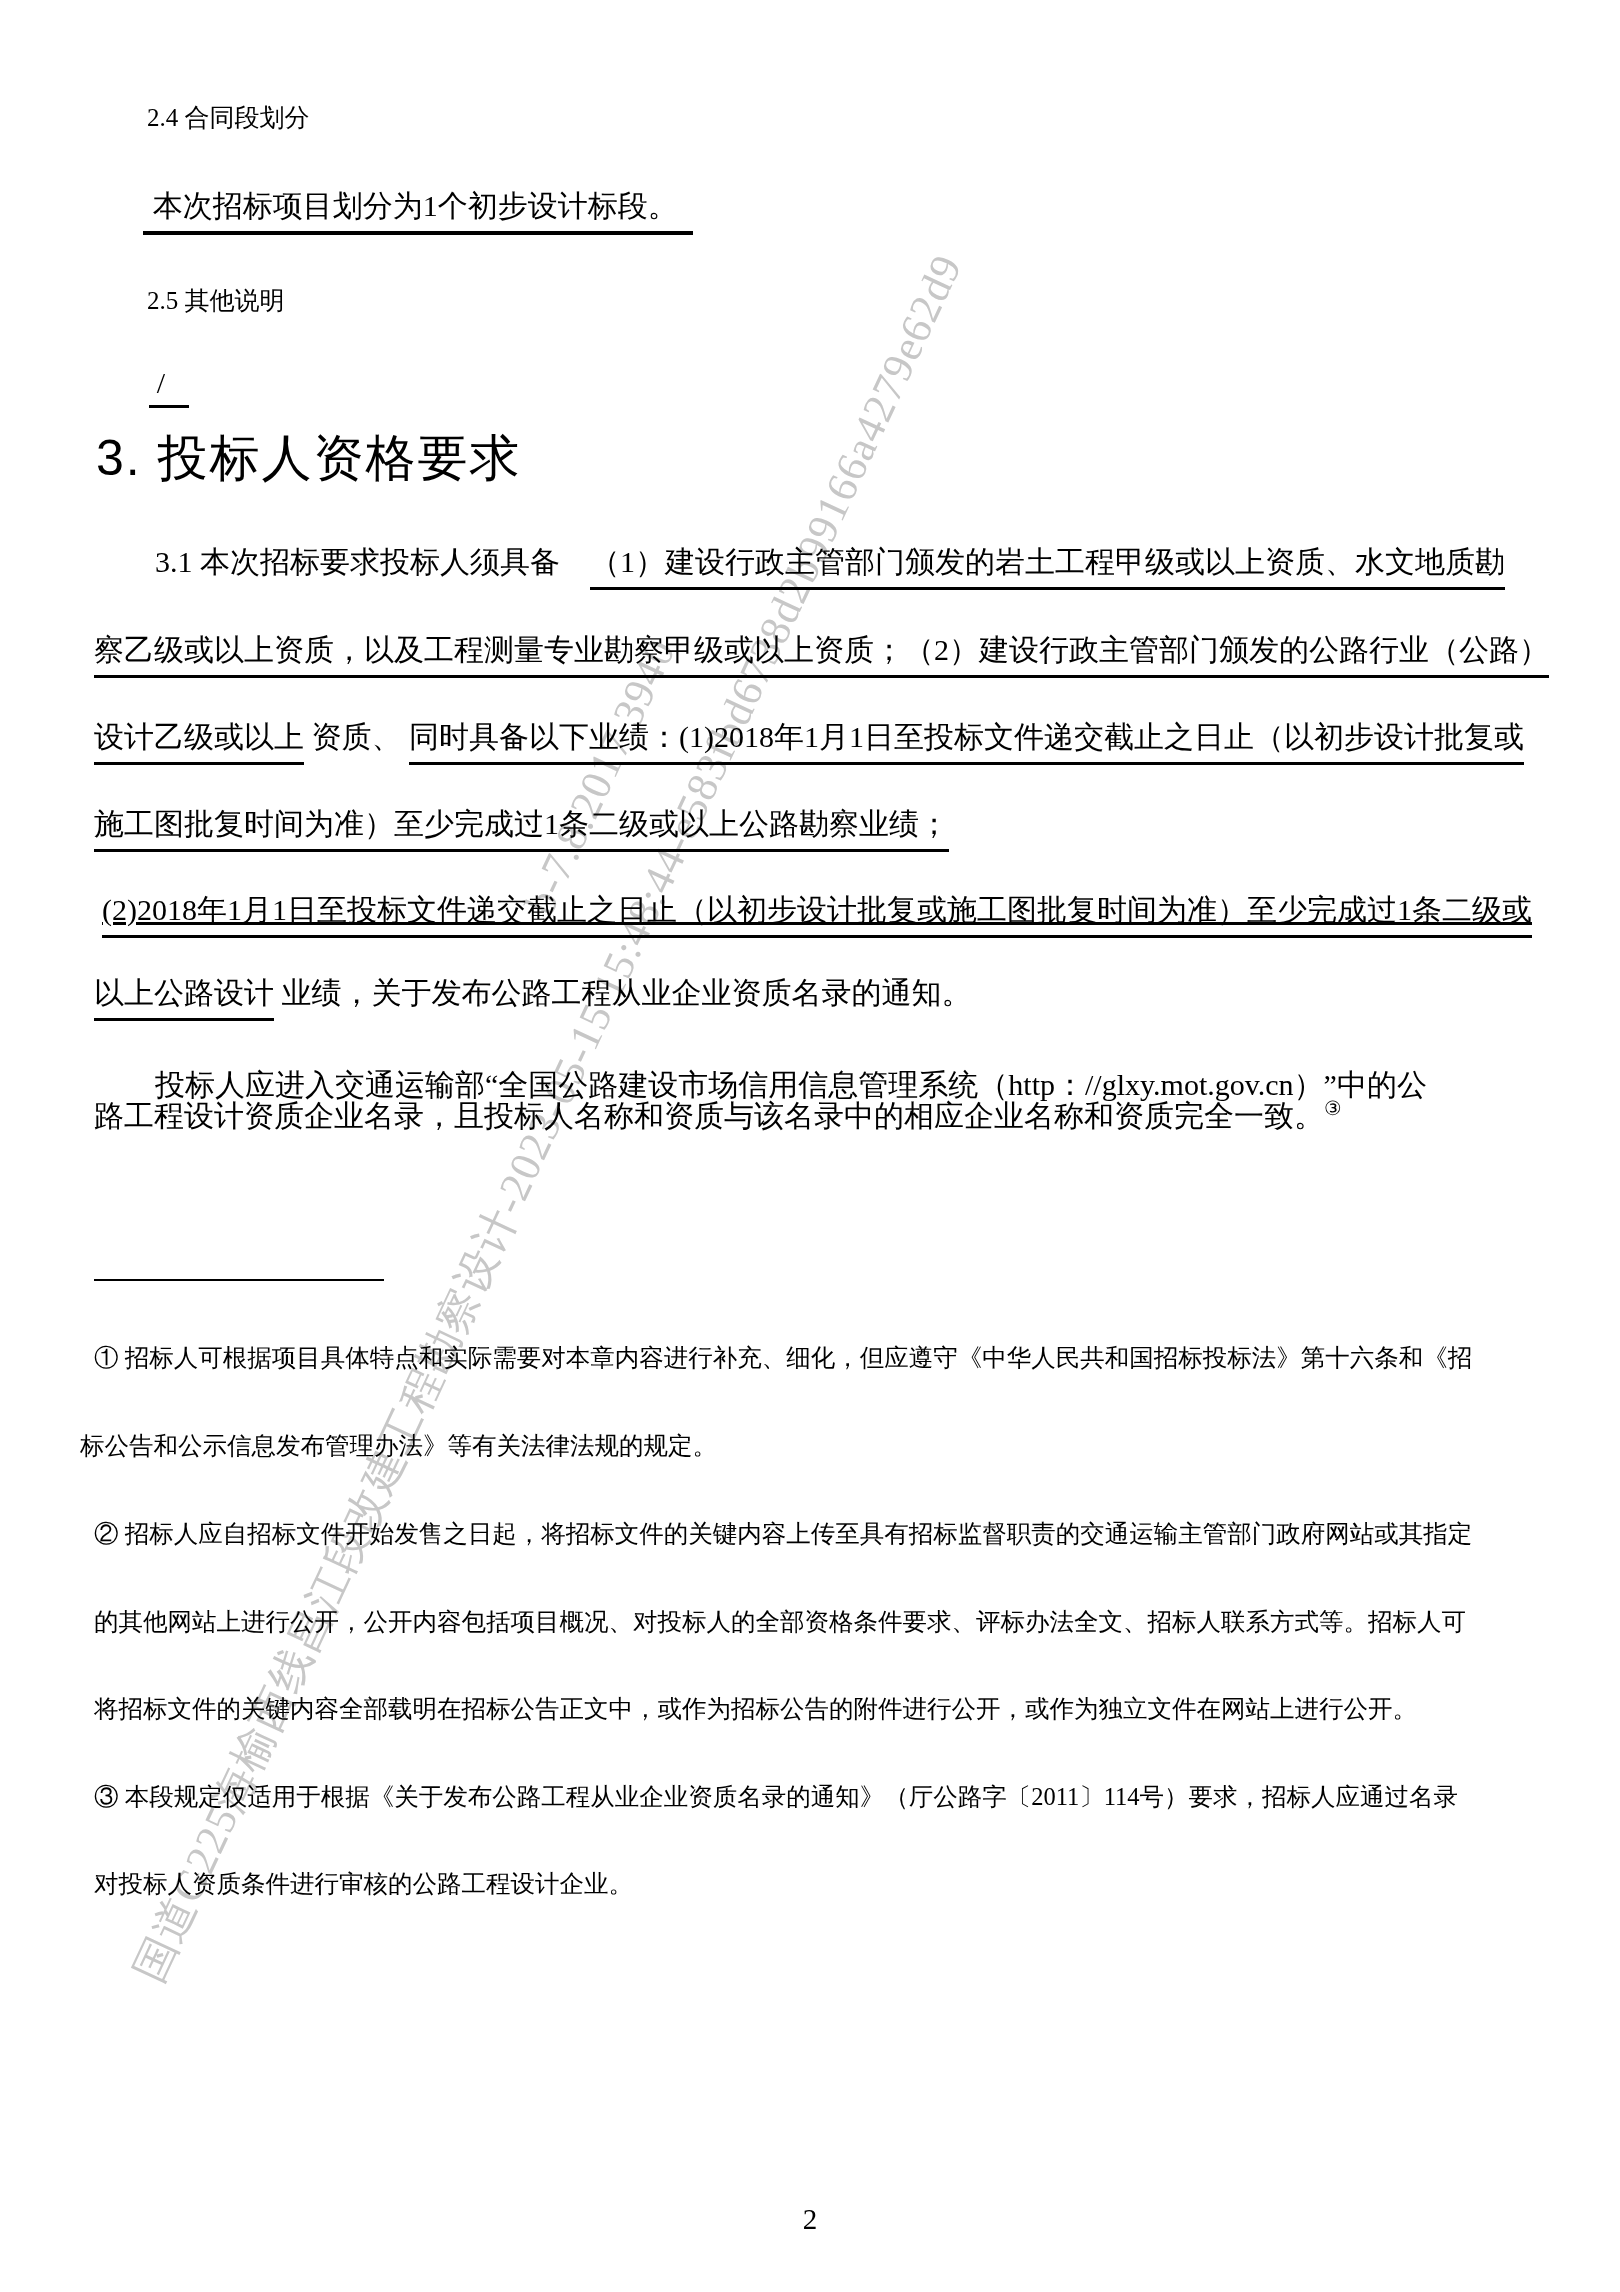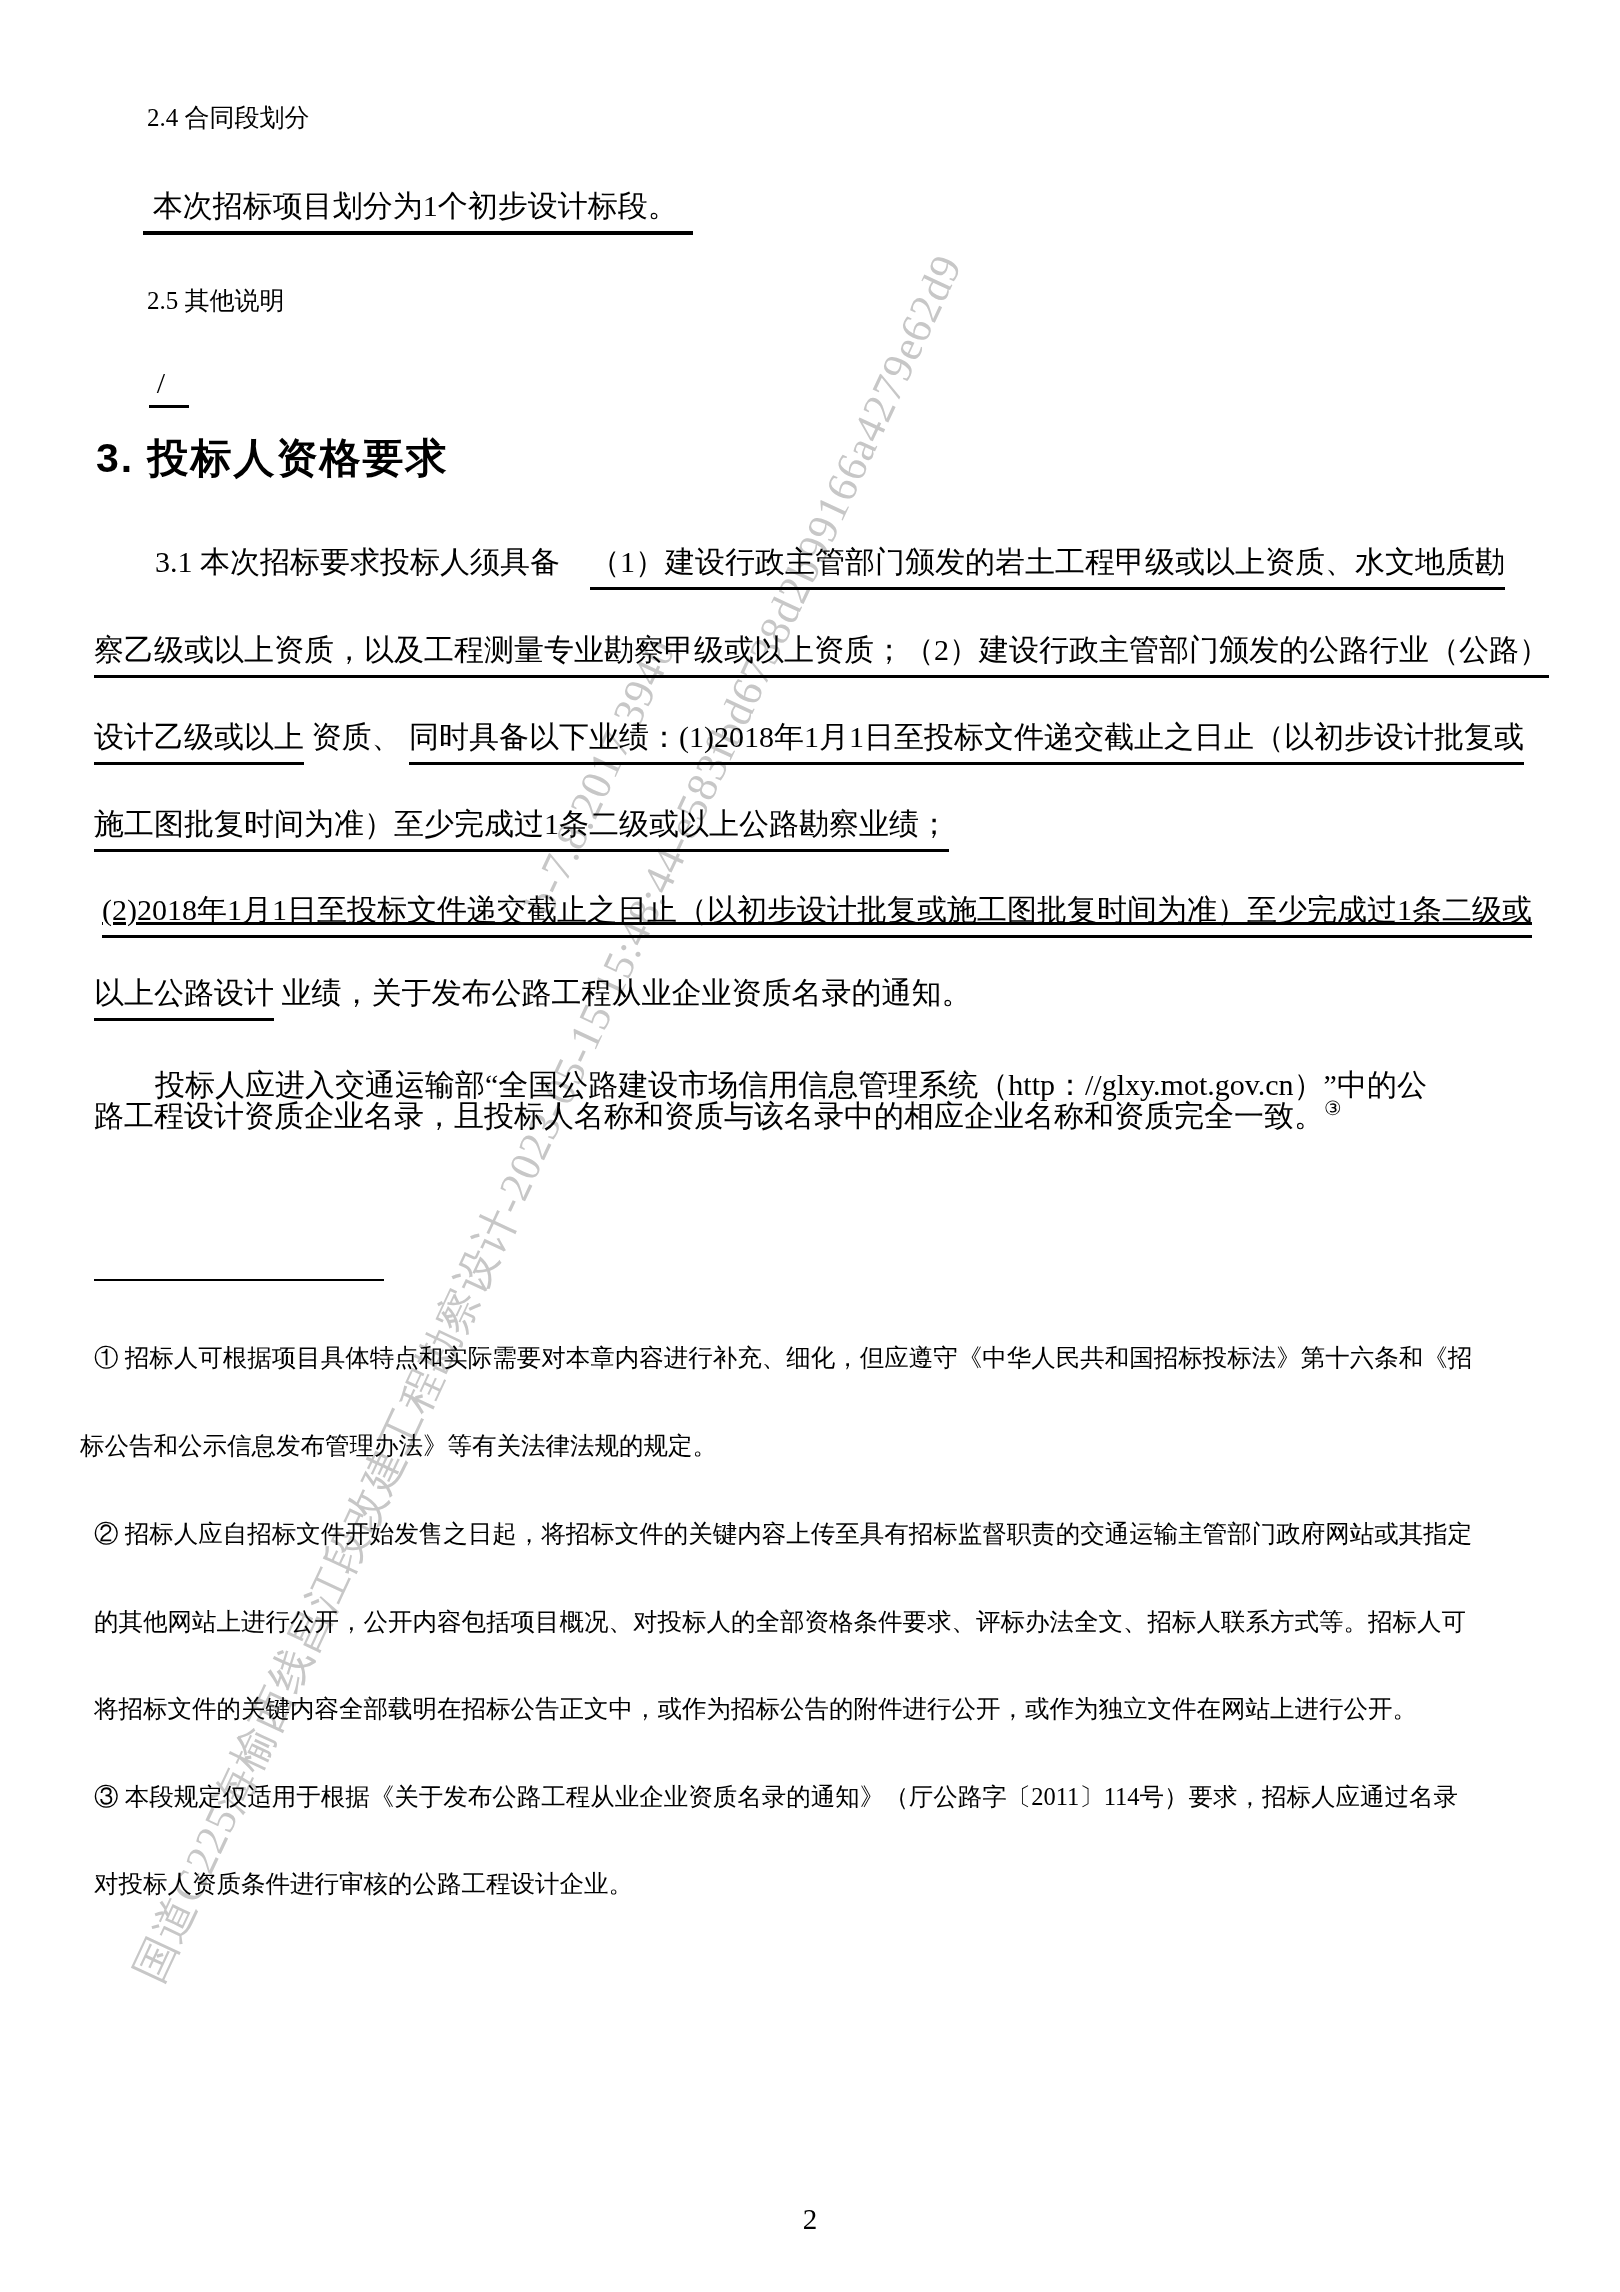--- a/index.html
+++ b/index.html
@@ -19,22 +19,22 @@
     line-height: 39px;
     z-index: 2;
   }
   .fnote { font-size: 24.5px; line-height: 33px; }
   .u  { border-bottom: 3.9px solid #000; padding-bottom: 8.8px; }
   .u-thick { border-bottom: 4.9px solid #000; padding: 0 15.7px 8.8px 9.8px; }
   .u-slash { border-bottom: 3.9px solid #000; padding: 0 23.5px 5.9px 7.8px; }
   .h-small { font-size: 25px; }
   .h-big {
     font-family: "Liberation Sans", "DejaVu Sans", sans-serif;
-    font-weight: bold;
-    font-size: 41px;
+    font-weight: normal;
+    font-size: 50px;
     letter-spacing: 2px;
   }
   .sep {
     position: absolute;
     left: 94px;
     top: 1279px;
     width: 290px;
     border-top: 2px solid #000;
     z-index: 2;
   }

